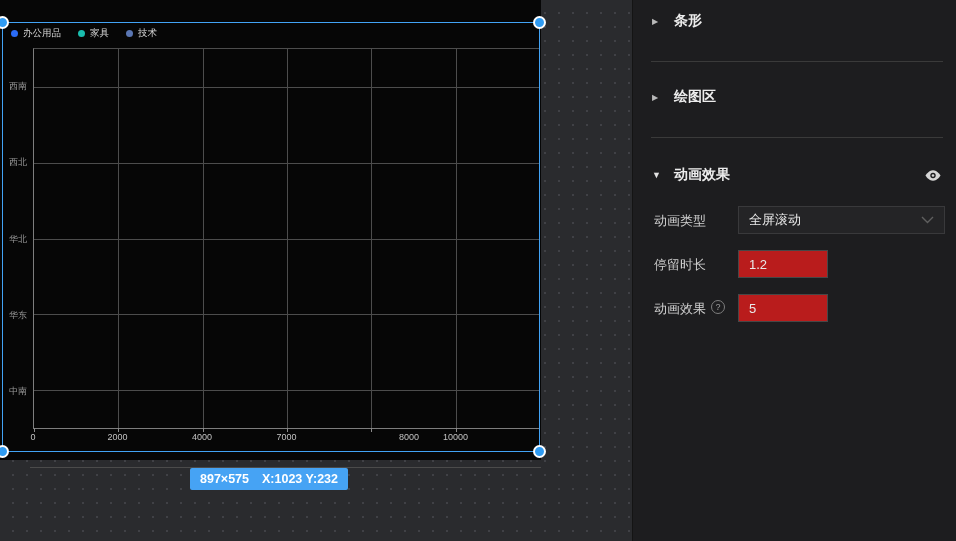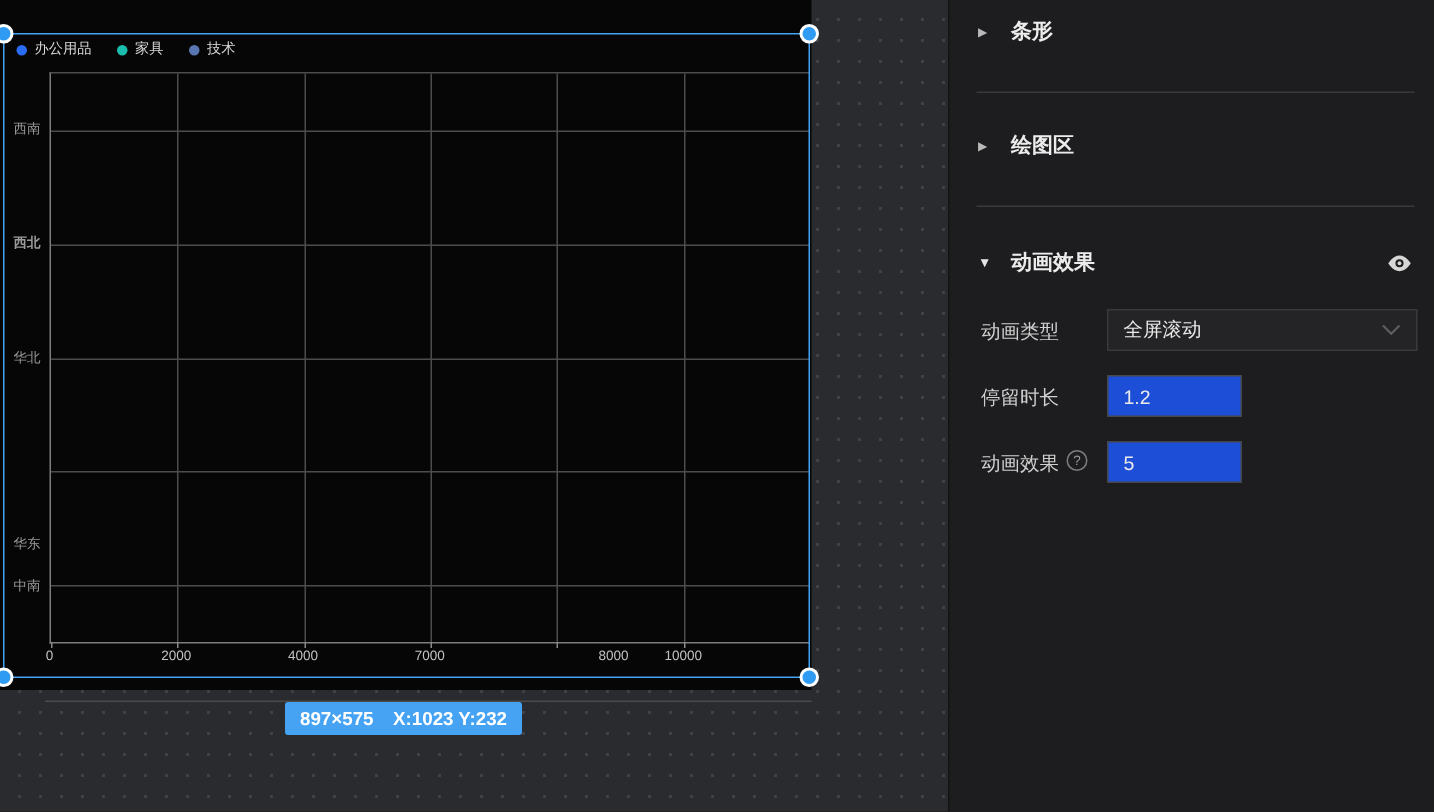--- a/index.html
+++ b/index.html
@@ -58,21 +58,21 @@
   .eye { position:absolute; right:14px; top:169px; width:18px; height:13px; cursor:pointer; }
   .field-label { position:absolute; left:21px; font-size:13px; color:#cfcfcf; display:flex; gap:5px; }
   .fl1 { top:212px; } .fl2 { top:256px; } .fl3 { top:300px; }
   .help { width:14px; height:14px; border:1px solid #7e7e7e; border-radius:50%;
     color:#9c9c9c; font-size:9px; display:inline-flex; align-items:center; justify-content:center; }
   .select { position:absolute; left:105px; top:206px; width:207px; height:28px;
     background:#242426; border:1px solid #39393b; display:flex; align-items:center;
     padding:0 10px; font-size:13px; color:#e9e9e9; cursor:pointer; }
   .select .chev { margin-left:auto; }
   .tbox { position:absolute; left:105px; height:28px; width:90px;
-    background:#1d4ed8; border:1px solid #474747; color:#e9e9e9; font-size:13px;
+    background:#b91c1c; border:1px solid #474747; color:#e9e9e9; font-size:13px;
     padding:0 10px; font-family:inherit; outline:none; }
   .in1 { top:250px; } .in2 { top:294px; }
 </style>
 </head>
 <body>
 
 <div class="root">
 
   <div class="canvas-area">
     <div class="page">
@@ -87,23 +87,23 @@
               <span class="legend-dot" style="background: rgb(26, 189, 174);"></span>
               <span class="legend-label">家具</span>
             </div>
             <div class="legend-item">
               <span class="legend-dot" style="background: rgb(90, 118, 178);"></span>
               <span class="legend-label">技术</span>
             </div>
           </div>
         <div class="y-labels">
             <span class="ylabel" style="top: 10%;">西南</span>
-            <span class="ylabel" style="top: 30%; font-weight: bold;">西北</span>
+            <span class="ylabel" style="top: 30%;">西北</span>
             <span class="ylabel" style="top: 50%;">华北</span>
-            <span class="ylabel" style="top: 70%; margin-top: 48px;">华东</span>
+            <span class="ylabel" style="top: 70%;">华东</span>
             <span class="ylabel" style="top: 90%;">中南</span>
           </div>
         <div class="plot">
             <div class="xtick" style="left: 0%;"></div>
             <div class="vgrid" style="left: 16.6667%;"></div>
             <div class="xtick" style="left: 16.6667%;"></div>
             <div class="vgrid" style="left: 33.3333%;"></div>
             <div class="xtick" style="left: 33.3333%;"></div>
             <div class="vgrid" style="left: 50%;"></div>
             <div class="xtick" style="left: 50%;"></div>

